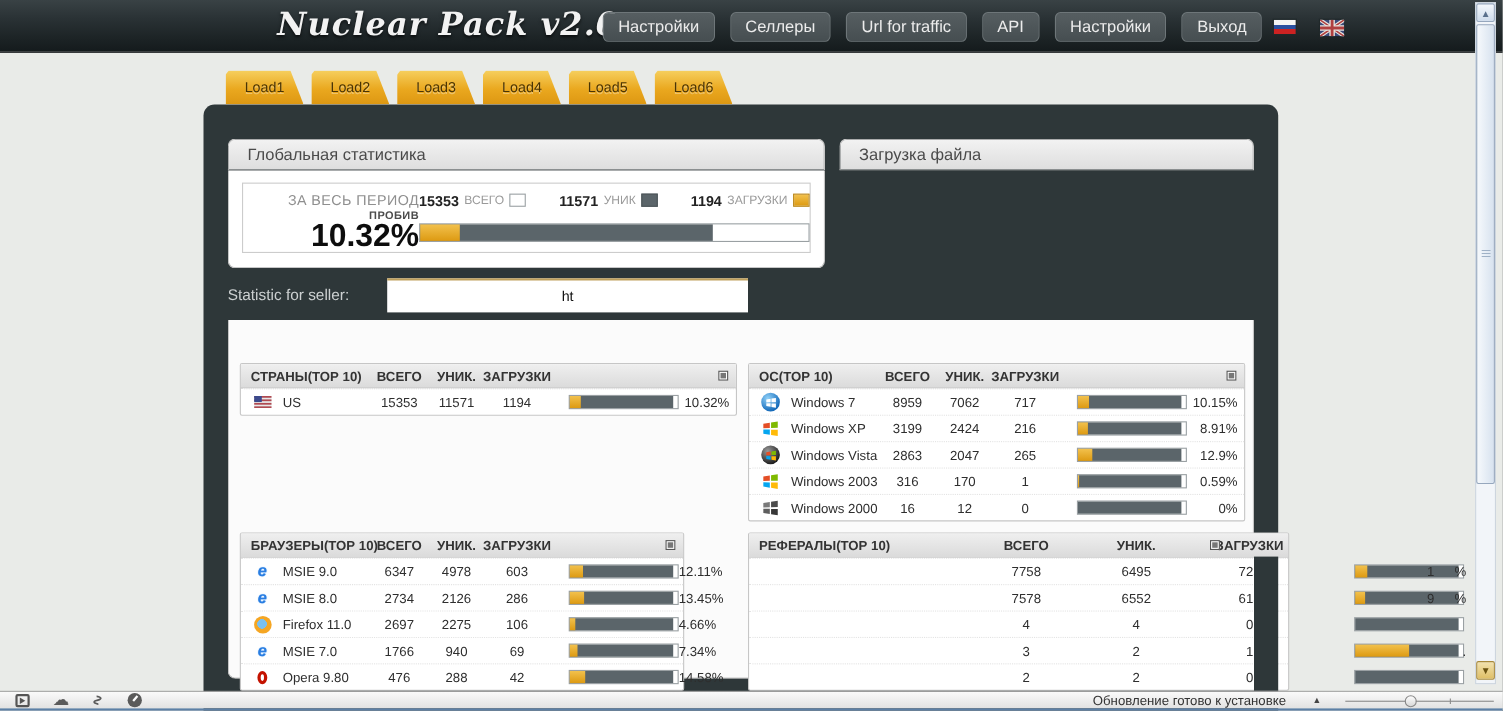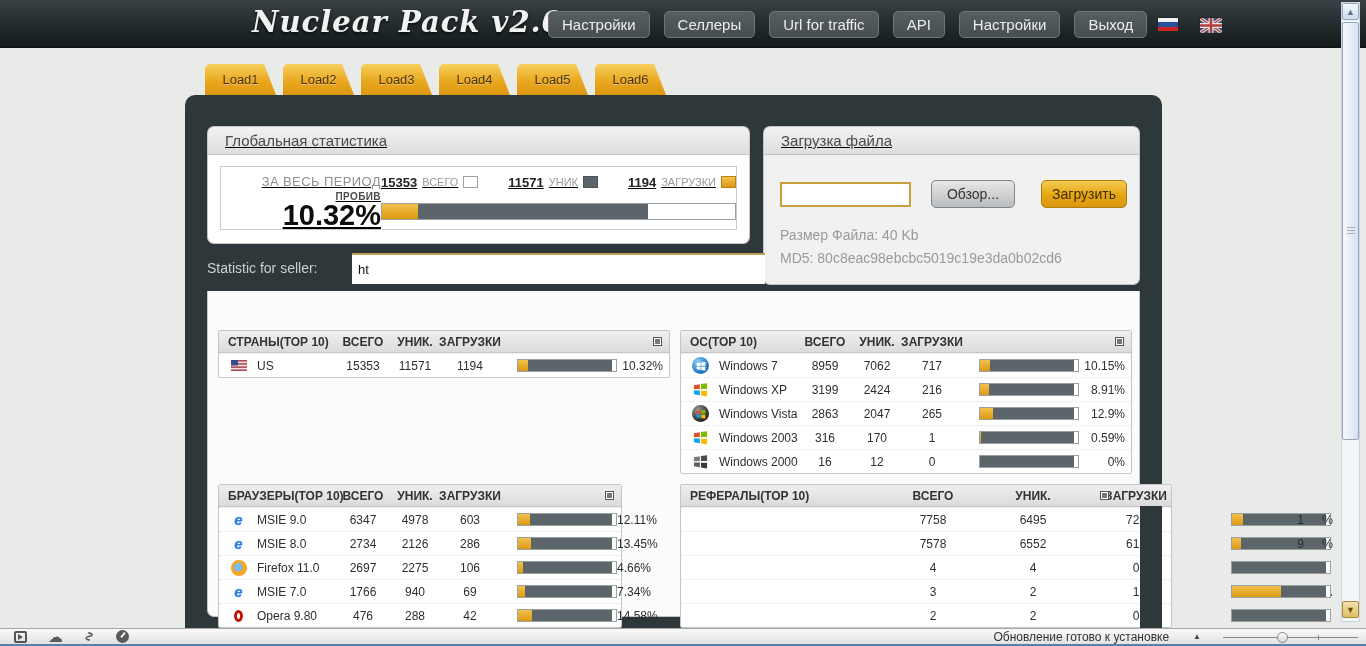--- a/index.html
+++ b/index.html
@@ -27,21 +27,21 @@
     background:linear-gradient(180deg,#f6cf5e 0%,#eaa81f 55%,#dd9712 100%);
     clip-path:polygon(3px 0%, calc(100% - 12px) 0%, 100% 100%, 0% 100%, 0% 4px);
     color:#4a3404; font-size:13px; text-align:center; line-height:31px;
     text-shadow:0 1px 0 rgba(255,255,255,.35); }
 
   
   #main-panel { position:absolute; left:185px; top:95px; width:977px; height:551px;
     background:#2e3739; border-radius:10px 10px 0 0; z-index:1; }
 
   
-  .panel { position:absolute; border-radius:5px;text-decoration:underline; }
+  .panel { position:absolute; border-radius:5px; }
   .panel-head { height:29px; background:linear-gradient(180deg,#f2f2f2,#dedede);
     border:1px solid #c4c4c4; border-bottom:1px solid #c0c0c0; border-radius:7px 7px 0 0;
     font-size:15px; color:#4a4a4a; line-height:28px; padding-left:17px; }
   .panel-body { border:1px solid #c4c4c4; border-top:none; border-radius:0 0 7px 7px; }
 
   
   #global-panel { left:22px; top:31px; width:543px; }
   #global-body { height:89px; background:#fff; padding:11px 12px; }
   #stat-box { height:64px; border:1px solid #ccc; padding:7px 12px 0 12px;
     display:grid; grid-template-columns:148px 1fr;text-align:right; }
@@ -57,23 +57,23 @@
   .sw-uniq  { background:#5b656a; border-color:#4d5559; }
   .sw-loads { background:linear-gradient(180deg,#f2c14d,#dd9a12); border-color:#b9820d; }
   #global-bar { position:relative; margin-top:13px; height:17px; border:1px solid #9aa0a3; background:#fff; }
   #global-bar .bar-gray, #global-bar .bar-gold { position:absolute; left:0; top:0; bottom:0; }
   #global-bar .bar-gray { background:#5b656a; }
   #global-bar .bar-gold { background:linear-gradient(180deg,#f2c14d,#dd9a12); }
 
   
   #seller-row { position:absolute; left:22px; top:158px; height:32px; }
   #seller-label { position:absolute; left:0; top:7px; font-size:14px; color:#ccd0d1; white-space:nowrap; }
-  #seller-input { position:absolute; left:145px; top:0; width:413px; height:31px;
+  #seller-input { position:absolute; left:145px; top:0; width:328px; height:31px;
     background:#fff; border:none; border-top:2px solid #bfa05c; outline:none;
-    font-size:13px; color:#111; padding:0 6px; font-family:"Liberation Sans", sans-serif; }
+    font-size:13px; color:#111; padding:0 6px; font-family:"Liberation Sans", sans-serif;text-align:center; }
 
   
   #upload-panel { left:578px; top:31px; width:377px; }
   #upload-body { height:130px; background:#f1f1f1; position:relative; }
   #file-input { position:absolute; left:16px; top:27px; width:131px; height:25px;
     border:2px solid #c9a13c; background:#fff; outline:none; padding:0 4px;
     font-family:"Liberation Sans", sans-serif; }
   #browse-btn { position:absolute; left:167px; top:25px; width:84px; height:28px;
     background:linear-gradient(180deg,#e8e8e8,#b9bcbe); border:1px solid #7f8486;
     border-radius:5px; font-size:14px; color:#333; cursor:pointer;
@@ -229,27 +229,20 @@
             <span class="bar-gray" style="width: 75.4%;"></span>
             <span class="bar-gold" style="width: 10.32%;"></span>
           </div>
         </div>
       </div>
     </div>
   </div>
 
   <div class="panel" id="upload-panel">
     <div class="panel-head">Загрузка файла</div>
-    <div class="panel-body" id="upload-body">
-      <input id="file-input" type="text" value="" style="">
-      <button id="browse-btn">Обзор...</button>
-      <button id="upload-btn">Загрузить</button>
-      <div class="upl-line" id="file-size-line">Размер Файла: 40 Kb</div>
-      <div class="upl-line" id="md5-line">MD5: 80c8eac98ebcbc5019c19e3da0b02cd6</div>
-    </div>
   </div>
 
   <div id="seller-row">
     <span id="seller-label">Statistic for seller:</span>
     <input id="seller-input" type="text" value="ht" style="">
   </div>
 
   <div class="panel" id="detailed-panel">
     <div class="panel-body" id="detailed-body"></div>
   </div>

